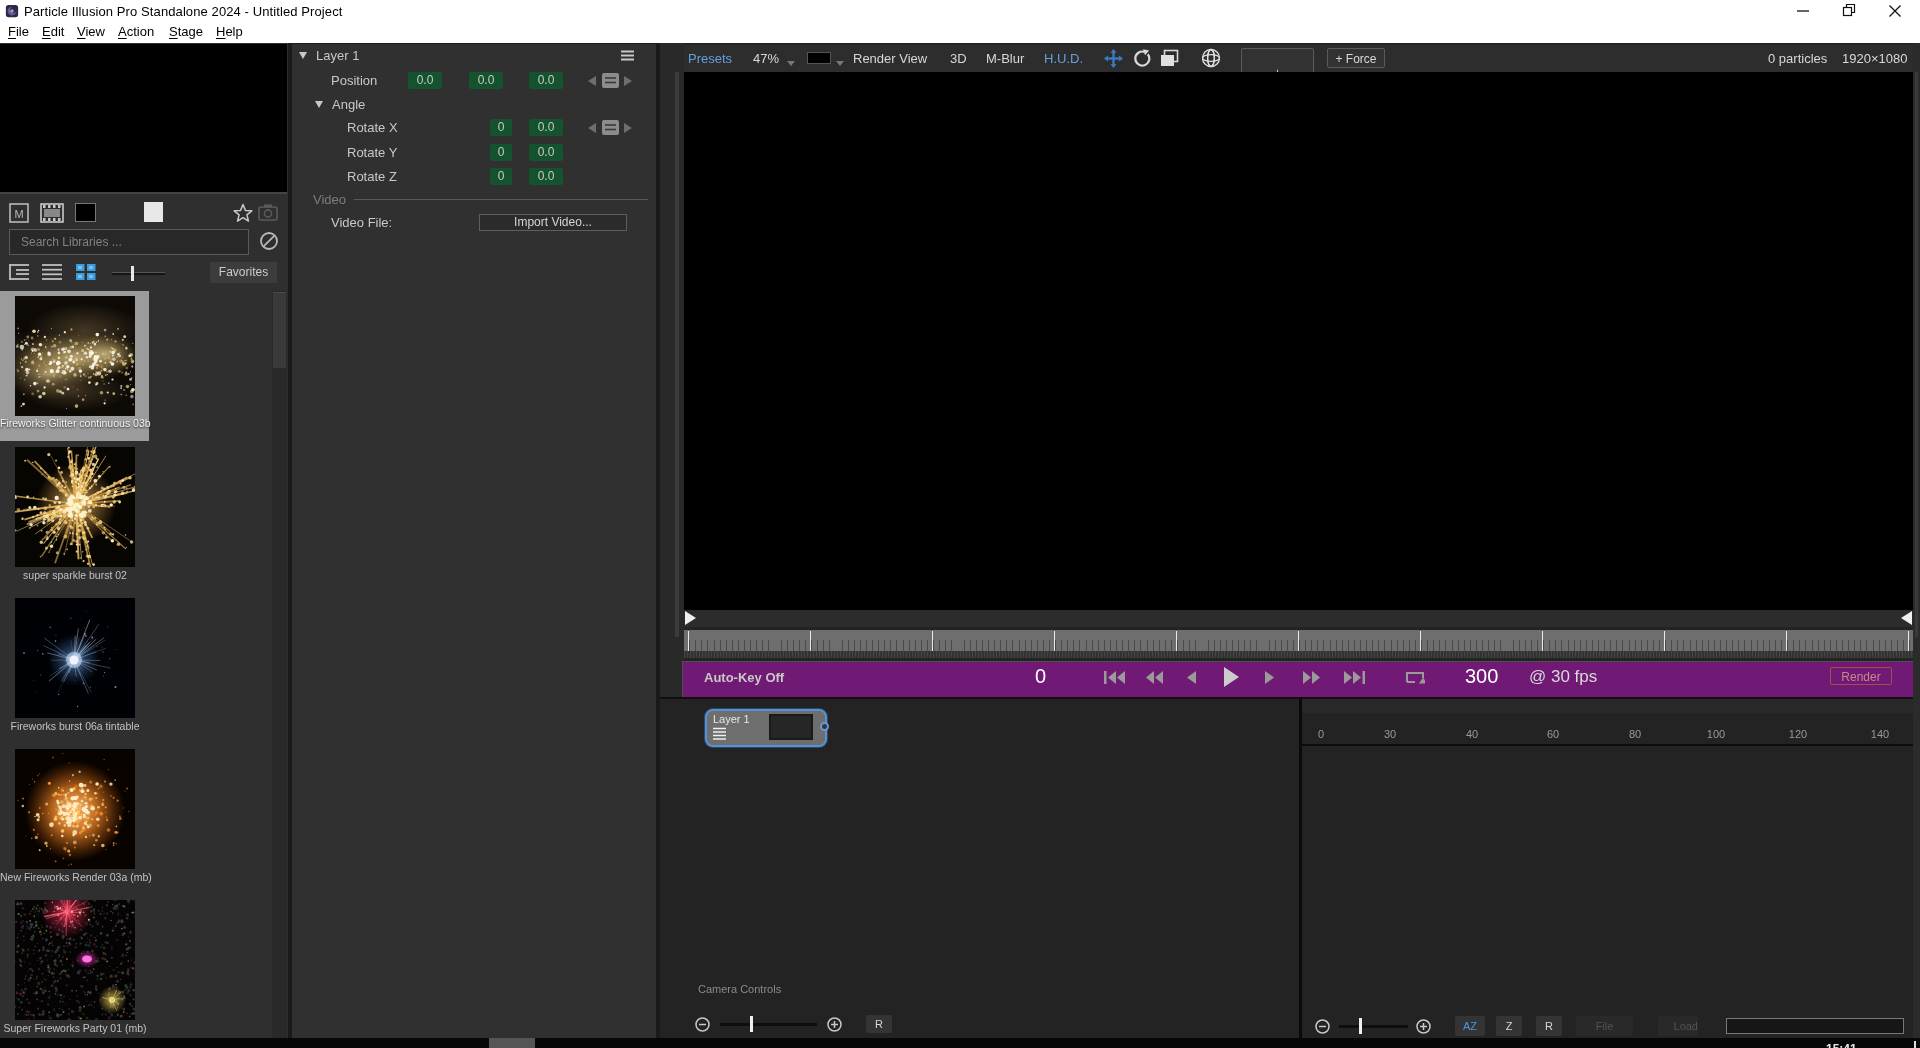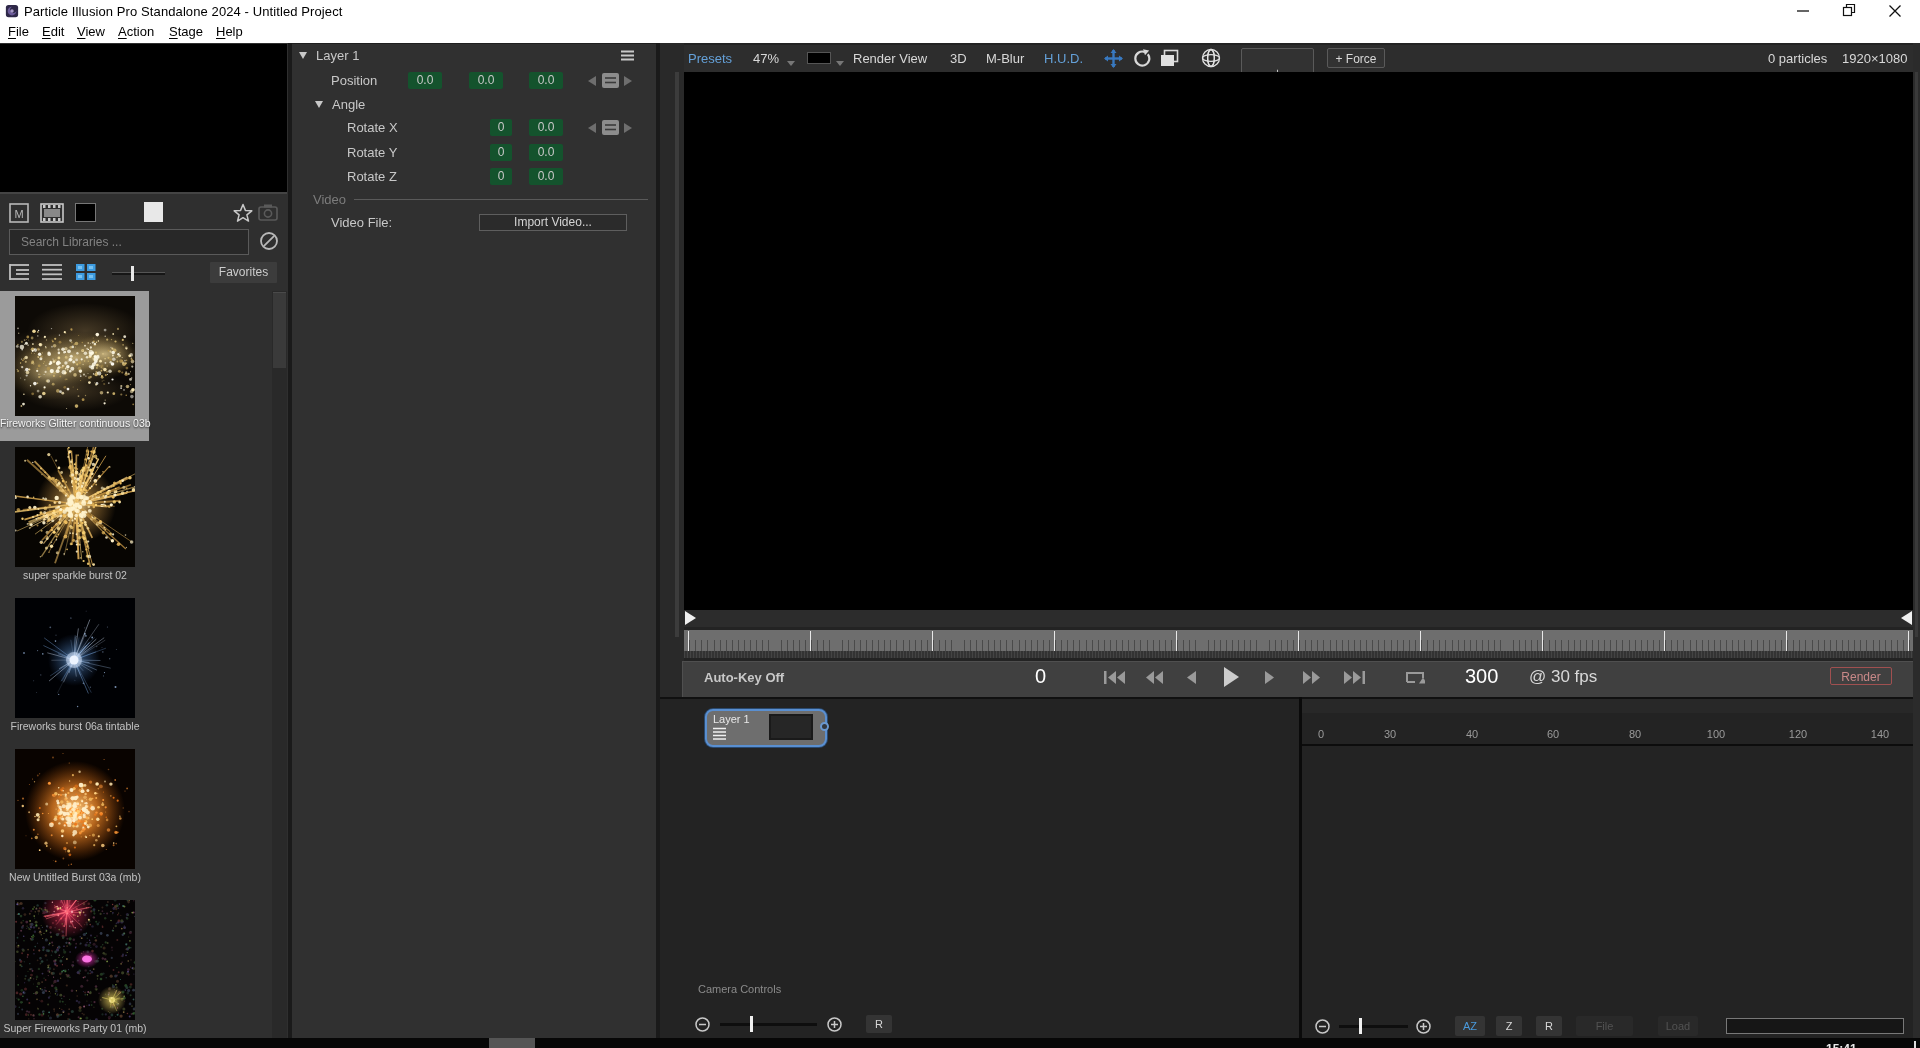--- a/index.html
+++ b/index.html
@@ -34,21 +34,21 @@
 .tri-d { width:0; height:0; border-top:7px solid #c8c8c8; border-left:4.5px solid transparent; border-right:4.5px solid transparent; }
 
 #vtoolbar { position:absolute; left:26px; top:2px; width:1236px; height:27px; background:#2d2d2d; }
 .vt { position:absolute; top:0; height:27px; line-height:27px; font-size:13px; color:#d8d8d8; }
 .vt.blue { color:#64a0d8; }
 .vtbtn { position:absolute; top:3px; height:20px; line-height:20px; font-size:13px; color:#d8d8d8; border:1px solid #5a5a5a; border-radius:2px; padding:0 9px; background:#323232;}
 #viewport { position:absolute; left:26px; top:29px; width:1255px; height:538px; background:#000; }
 #playrange { position:absolute; left:26px; top:567px; width:1236px; height:17px; background:#2c2c2c; }
 #ruler { position:absolute; left:26px; top:587px; width:1236px; height:21px; background:#6e6e6e; }
 #ruler2 { position:absolute; left:26px; top:608px; width:1236px; height:7px; background:#3c3c3c; }
-#transport { position:absolute; left:24px; top:618px; width:1238px; height:40px; background:#404040; border:1px solid #4f4f4f; }
+#transport { position:absolute; left:24px; top:618px; width:1238px; height:40px; background:#701a75; border:1px solid #4f4f4f; }
 .tp { position:absolute; color:#c8c8c8; }
 #nodearea { position:absolute; left:0px; top:654px; width:642px; height:341px; background:#232323; border-top:2px solid #101010;}
 #grapharea { position:absolute; left:644px; top:654px; width:618px; height:341px; background:#232323; border-top:2px solid #101010;}
 .gnum { position:absolute; top:29px; font-size:11px; color:#9a9a9a; transform:translateX(-50%); }
 #layernode { position:absolute; left:47px; top:10px; width:122px; height:38px; background:#6e6e6e; border:2px solid #5a8fd0; border-radius:8px; box-shadow:0 0 0 1px #2a4a70; }
 .ctrlbtn { position:absolute; background:#343434; color:#d8d8d8; font-size:11px; text-align:center; border-radius:2px; }
 
 #taskbar { position:absolute; left:0; top:1038px; width:1920px; height:10px; background:#070707; overflow:hidden;}
 svg { display:block; }
 </style>
@@ -1501,21 +1501,21 @@
         <circle cx="91.3" cy="100.5" r="0.6" fill="#e88830" opacity="0.65"></circle>
         <circle cx="53.7" cy="116.1" r="0.7" fill="#e88830" opacity="0.62"></circle>
         <circle cx="93.5" cy="20.5" r="0.8" fill="#e88830" opacity="0.41"></circle>
         <circle cx="89.1" cy="10.5" r="0.6" fill="#e88830" opacity="0.67"></circle>
         <circle cx="3.0" cy="51.4" r="0.6" fill="#e88830" opacity="0.58"></circle>
         <circle cx="108.2" cy="59.0" r="0.7" fill="#e88830" opacity="0.45"></circle>
         <circle cx="14.4" cy="35.4" r="0.5" fill="#e88830" opacity="0.60"></circle>
         <circle cx="112.1" cy="39.4" r="0.9" fill="#e88830" opacity="0.69"></circle>
       </svg>
     </div>
-<div class="tlabel" style="top:828px">New Untitled Burst 03a (mb)</div>
+<div class="tlabel" style="top:828px">New Fireworks Render 03a (mb)</div>
 <div class="thumb" style="top:857px">
       <svg width="120" height="120" viewBox="0 0 120 120" style="display:block">
         <rect width="120" height="120" fill="#050304"></rect>
         <defs>
           <radialGradient id="t5r">
             <stop offset="0" stop-color="#ff3868" stop-opacity="0.9"></stop>
             <stop offset="0.5" stop-color="#d82850" stop-opacity="0.4"></stop>
             <stop offset="1" stop-color="#d82850" stop-opacity="0"></stop>
           </radialGradient>
           <radialGradient id="t5m">
@@ -2453,21 +2453,21 @@
 <div class="abs" style="left:701px;top:975px;width:3px;height:16px;background:#f0f0f0;"></div>
 <svg class="abs" style="left:758px;top:976px" width="15" height="15">
       <circle cx="7.5" cy="7.5" r="6.5" fill="none" stroke="#c8c8c8" stroke-width="1.5"></circle>
       <line x1="4" y1="7.5" x2="11" y2="7.5" stroke="#c8c8c8" stroke-width="1.5"></line>
       <line x1="7.5" y1="4" x2="7.5" y2="11" stroke="#c8c8c8" stroke-width="1.5"></line>
     </svg>
 <div class="ctrlbtn" style="left:797px;top:973px;width:30px;height:20px;line-height:20px;color:#4a9adc;">AZ</div>
 <div class="ctrlbtn" style="left:838px;top:973px;width:26px;height:20px;line-height:20px;">Z</div>
 <div class="ctrlbtn" style="left:878px;top:973px;width:26px;height:20px;line-height:20px;">R</div>
 <div class="ctrlbtn" style="left:918px;top:973px;width:57px;height:20px;line-height:20px;color:#525252;background:#292929;">File</div>
-<div class="ctrlbtn" style="left:1000px;top:973px;width:40px;height:20px;line-height:20px;color:#525252;background:#292929;">Load</div>
+<div class="ctrlbtn" style="left:1000px;top:973px;width:40px;height:20px;line-height:20px;color:#525252;background:#292929;text-align:right;">Load</div>
 <div class="abs" style="left:1068px;top:975px;width:178px;height:16px;background:#161616;border:1px solid #787878;"></div>
 <div class="vdiv" style="left:641px;top:654px;width:3px;height:341px;background:#0a0a0a;"></div>
 </div>
 <div class="abs" style="left:1913px;top:43px;width:7px;height:995px;background:#2b2b2b;"></div>
 <div class="abs" style="left:1915px;top:72px;width:3px;height:565px;background:#3a3a3a;"></div>
 <div class="vdiv" style="left:288px;top:43px;width:4px;height:995px;"></div>
 <div class="vdiv" style="left:656px;top:43px;width:4px;height:995px;"></div>
 <div id="taskbar">
 <div class="abs" style="left:489px;top:0;width:46px;height:10px;background:#555555;"></div>
 <div class="abs" style="left:1826px;top:4px;font-size:12px;color:#e8e8e8;font-weight:bold;">15:41</div>

